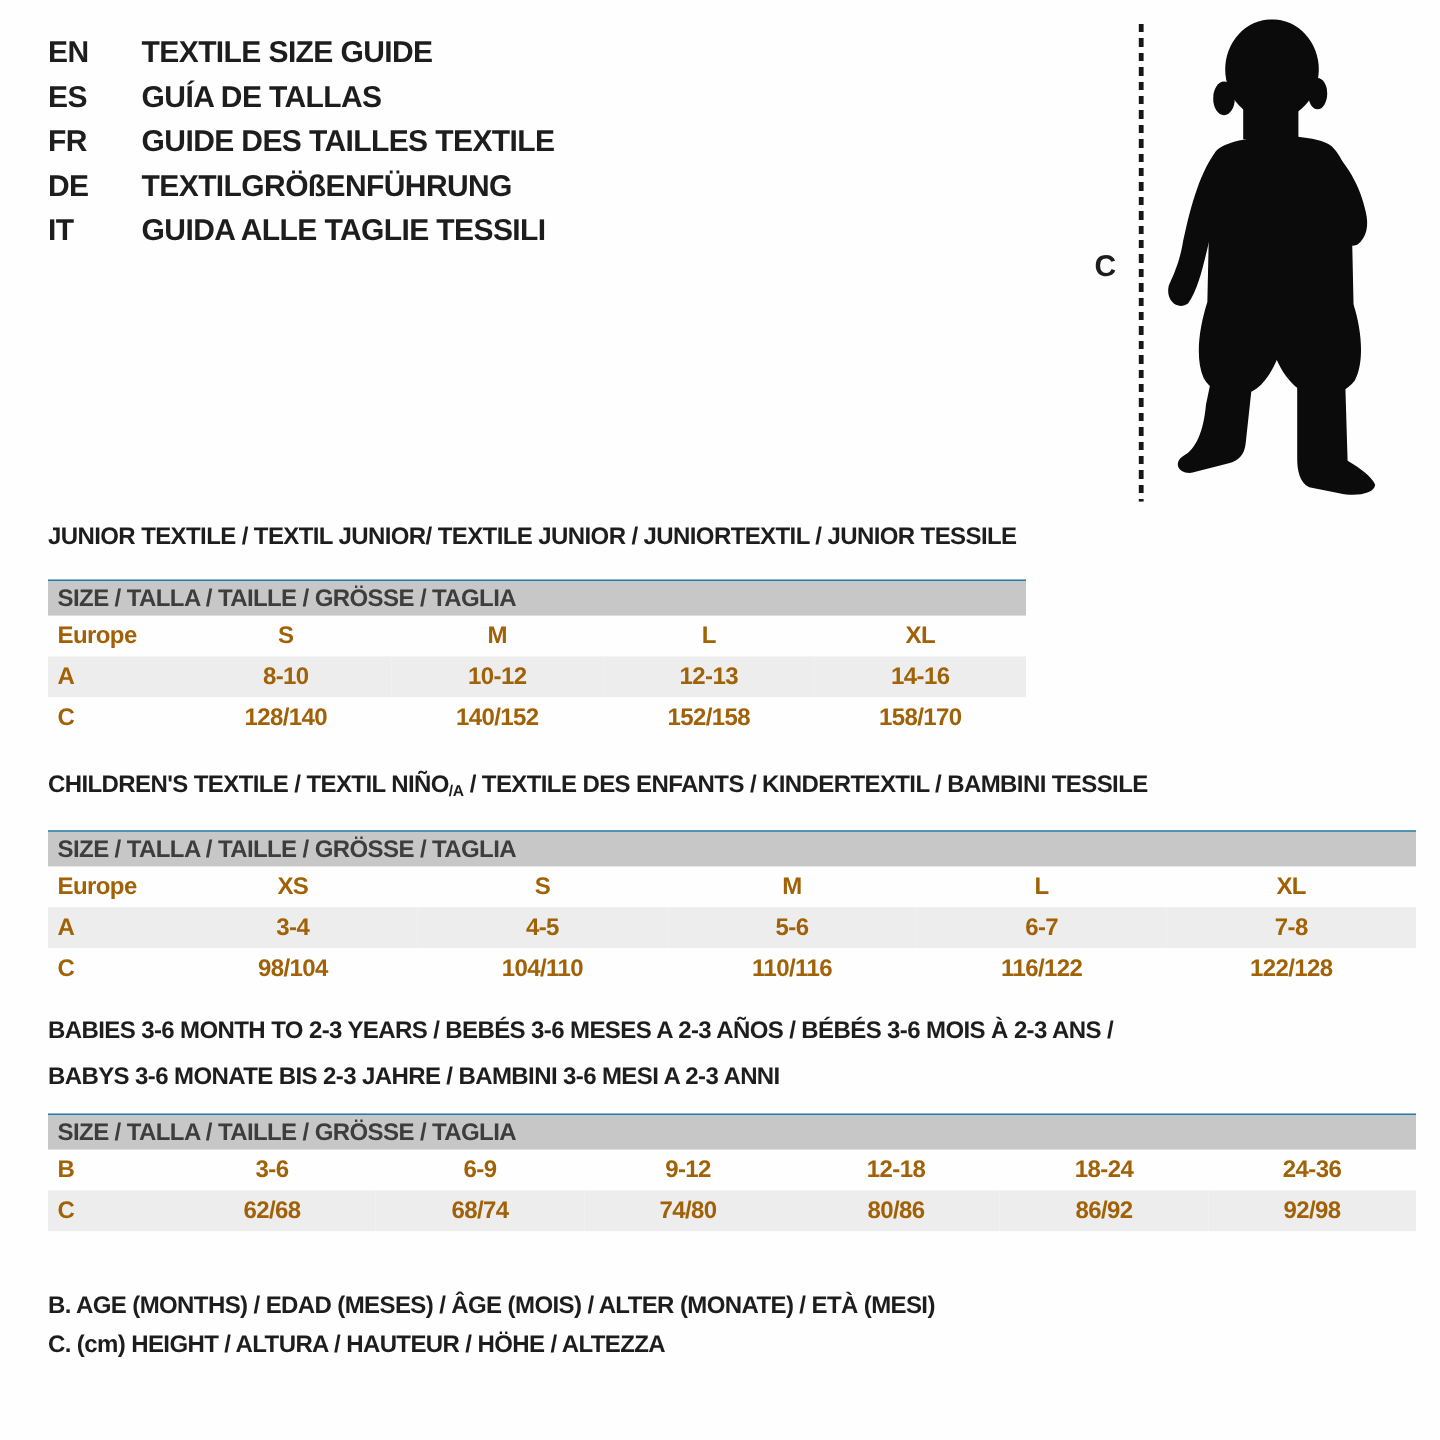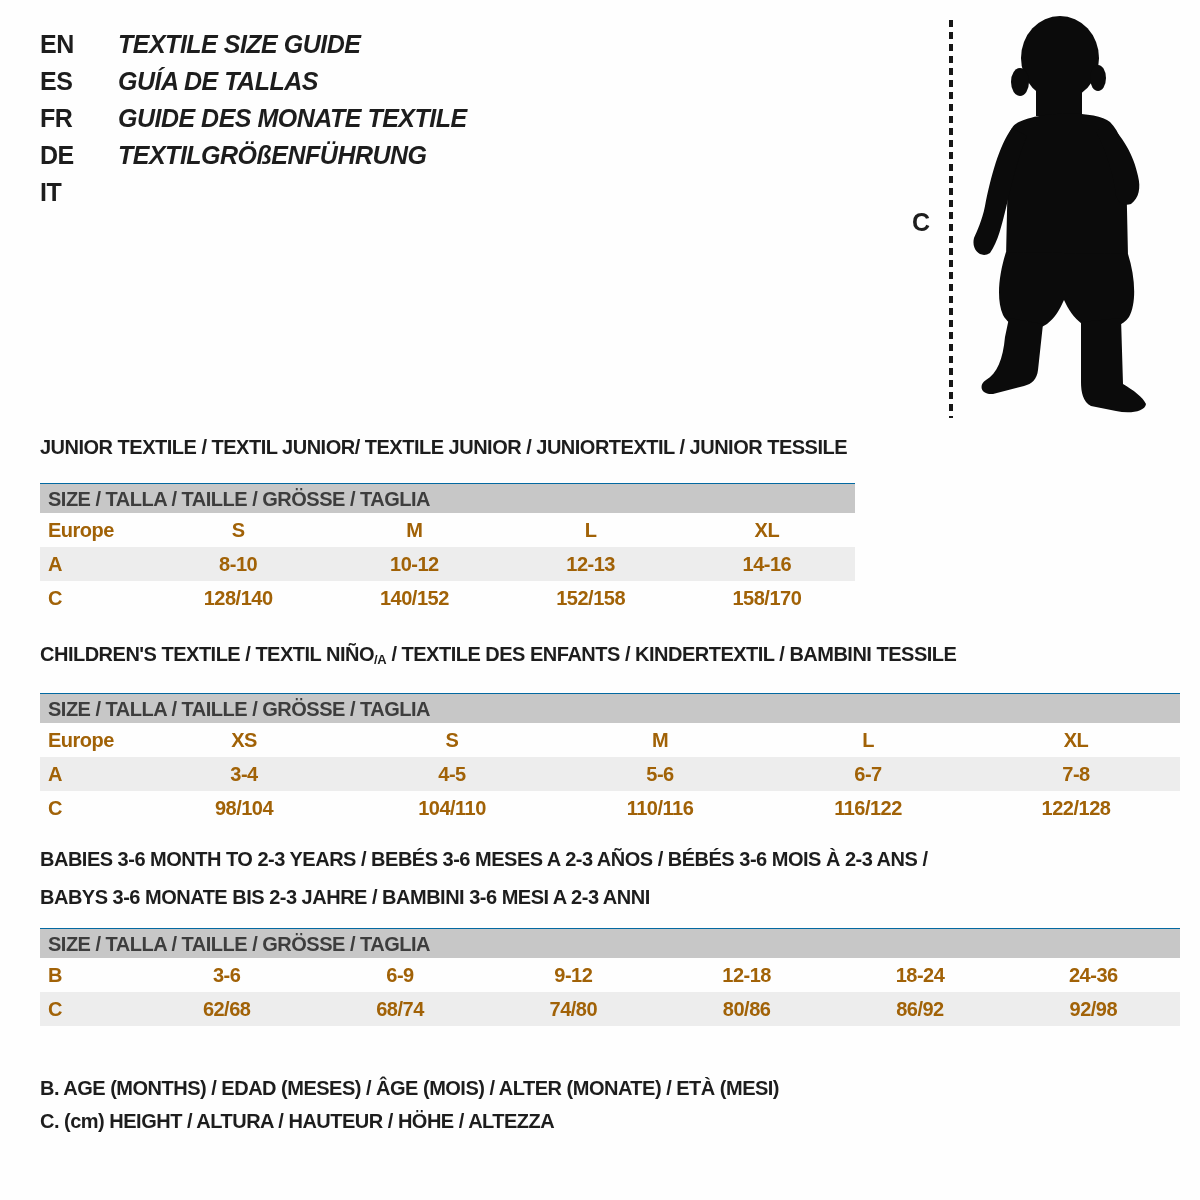--- a/index.html
+++ b/index.html
@@ -8,21 +8,21 @@
     width:1200px;height:1200px;
     background:#fefefe;
     font-family:"Liberation Sans",sans-serif;
     color:#1d1d1d;
     overflow:hidden;
   }
   
   .lang-list{position:absolute;left:40px;top:30px;}
   .lang-row{display:flex;align-items:baseline;height:37px;}
   .lang-code{width:78px;font-size:25px;font-weight:700;letter-spacing:-0.5px;}
-  .lang-label{font-size:25px;font-weight:700;letter-spacing:-0.5px;white-space:nowrap;font-style:italic;}
+  .lang-label{font-size:25px;font-weight:700;letter-spacing:-0.5px;white-space:nowrap;}
   
   .height-line{
     position:absolute;left:949px;top:20px;width:4px;height:398px;
     background:repeating-linear-gradient(to bottom,#161616 0 7px,transparent 7px 12px);
   }
   .measure-label{position:absolute;left:912px;top:208px;font-size:25px;font-weight:700;}
   .silhouette{position:absolute;left:968px;top:16px;}
   
   .section{position:absolute;left:40px;}
   #sec-junior{top:434px;width:815px;}
@@ -65,28 +65,29 @@
     <div class="lang-row">
       <span class="lang-code">EN</span>
       <span class="lang-label">TEXTILE SIZE GUIDE</span>
     </div>
     <div class="lang-row">
       <span class="lang-code">ES</span>
       <span class="lang-label">GUÍA DE TALLAS</span>
     </div>
     <div class="lang-row">
       <span class="lang-code">FR</span>
-      <span class="lang-label">GUIDE DES MONATE TEXTILE</span>
+      <span class="lang-label">GUIDE DES TAILLES TEXTILE</span>
     </div>
     <div class="lang-row">
       <span class="lang-code">DE</span>
       <span class="lang-label">TEXTILGRÖßENFÜHRUNG</span>
     </div>
     <div class="lang-row">
       <span class="lang-code">IT</span>
+      <span class="lang-label">GUIDA ALLE TAGLIE TESSILI</span>
     </div>
   </div>
 
   <span class="measure-label">C</span>
   <div class="height-line"></div>
   <svg class="silhouette" width="182" height="404" viewBox="0 0 182 404" fill="#0b0b0b" xmlns="http://www.w3.org/2000/svg">
     <ellipse cx="92" cy="42" rx="39" ry="42"></ellipse>
     <ellipse cx="52" cy="66" rx="9" ry="14"></ellipse>
     <ellipse cx="130" cy="62" rx="8" ry="13"></ellipse>
     <rect x="68" y="74" width="46" height="26"></rect>

